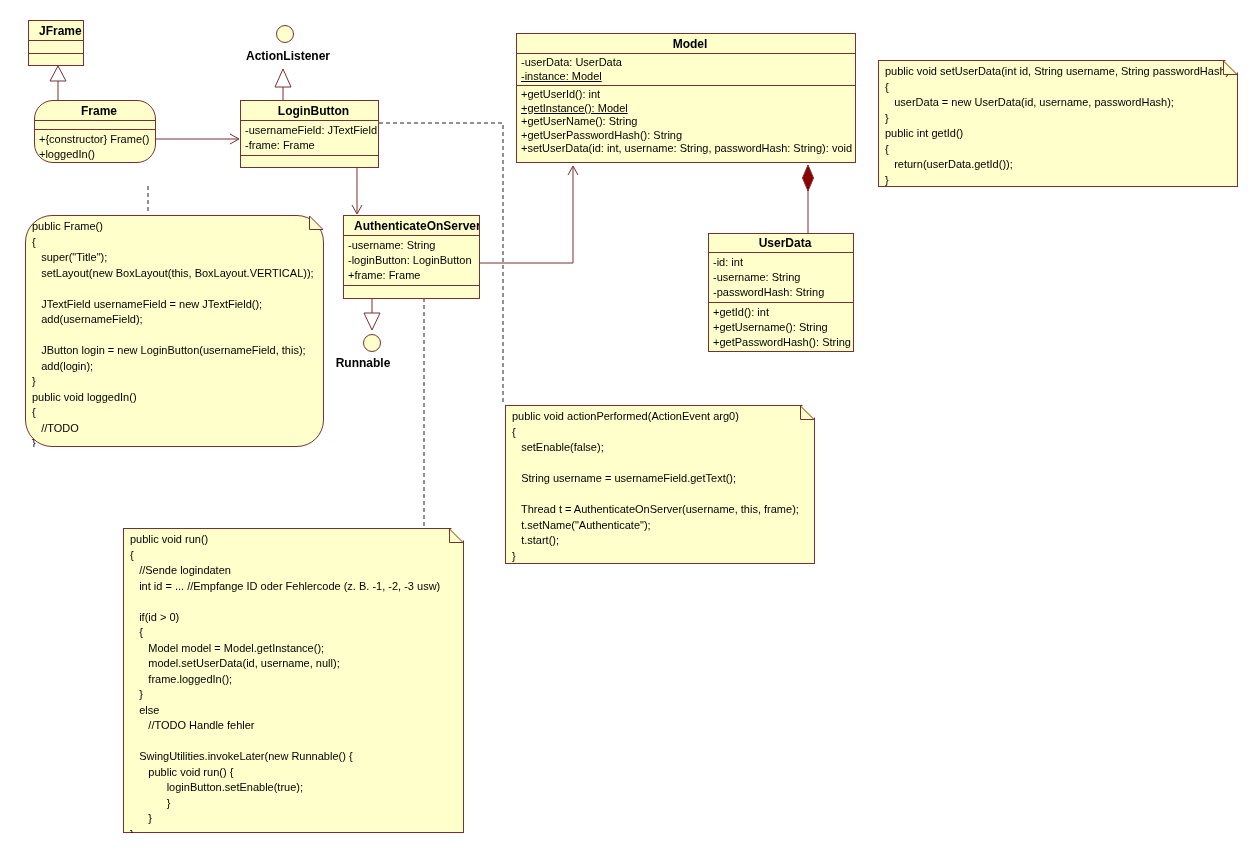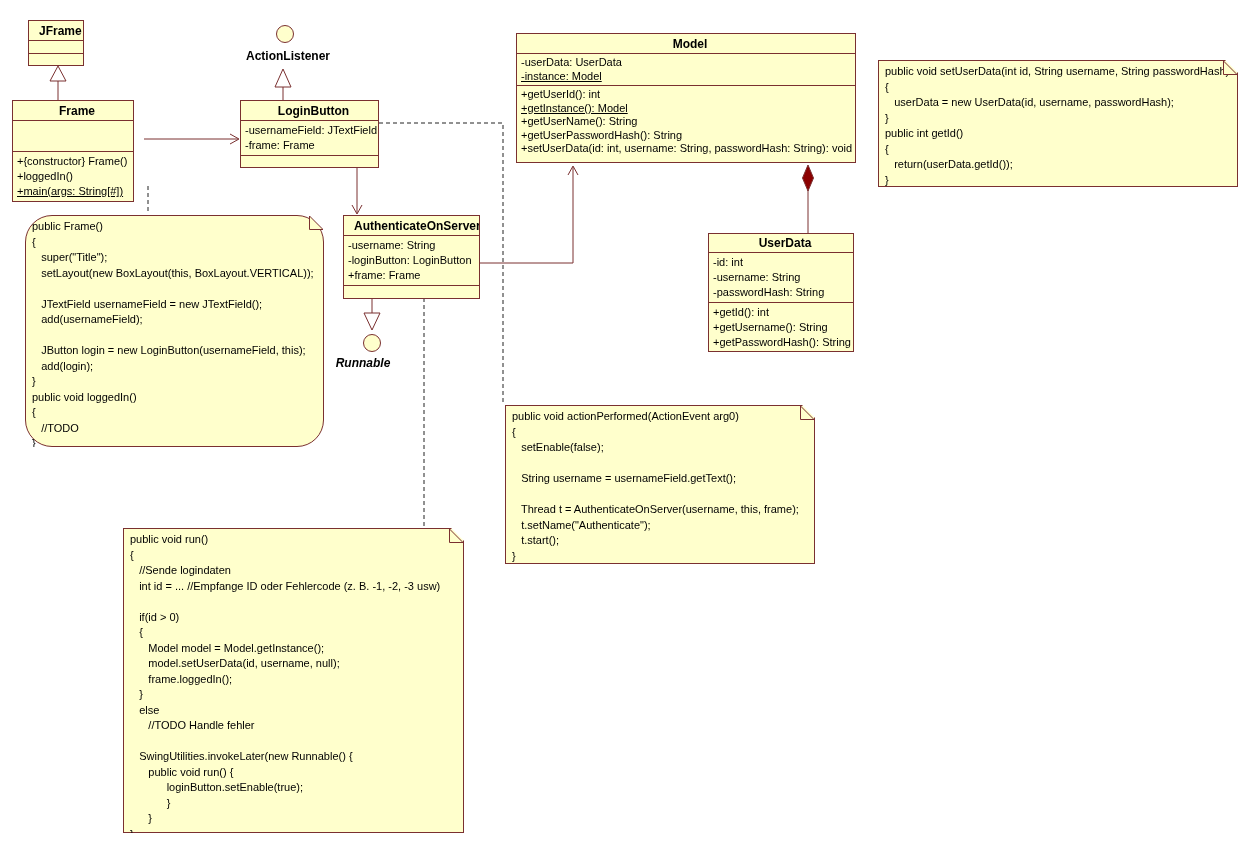--- a/index.html
+++ b/index.html
@@ -78,21 +78,21 @@
       <line x1="424" y1="298" x2="424" y2="527"></line>
     </g>
   </svg>
 
   <div class="uml-class" style="left:28px;top:20px;width:56px;height:46px;">
     <div class="title">JFrame</div>
     <div class="comp empty"></div>
     <div class="comp empty"></div>
   </div>
 
-  <div class="uml-class" style="left:12px;top:100px;width:122px;height:102px;">
+  <div class="uml-class" style="left:34px;top:100px;width:122px;height:63px;border-radius:19px;">
     <div class="title">Frame</div>
     <div class="comp empty"></div>
     <div class="comp">
       <div class="member">+{constructor} Frame()</div>
       <div class="member">+loggedIn()</div>
       <div class="member u">+main(args: String[#])</div>
     </div>
   </div>
 
   <div class="lollipop" style="left:276px;top:25px;"></div>
@@ -111,21 +111,21 @@
     <div class="title">AuthenticateOnServer</div>
     <div class="comp">
       <div class="member">-username: String</div>
       <div class="member">-loginButton: LoginButton</div>
       <div class="member">+frame: Frame</div>
     </div>
     <div class="comp empty"></div>
   </div>
 
   <div class="lollipop" style="left:363px;top:334px;"></div>
-  <div class="iface-label" style="left:333px;top:356px;width:60px;font-style:italic;">Runnable</div>
+  <div class="iface-label" style="left:333px;top:356px;width:60px;">Runnable</div>
 
   <div class="uml-class" style="left:516px;top:33px;width:340px;height:130px;">
     <div class="title">Model</div>
     <div class="comp tight">
       <div class="member">-userData: UserData</div>
       <div class="member u">-instance: Model</div>
     </div>
     <div class="comp tight grow">
       <div class="member">+getUserId(): int</div>
       <div class="member u">+getInstance(): Model</div>

